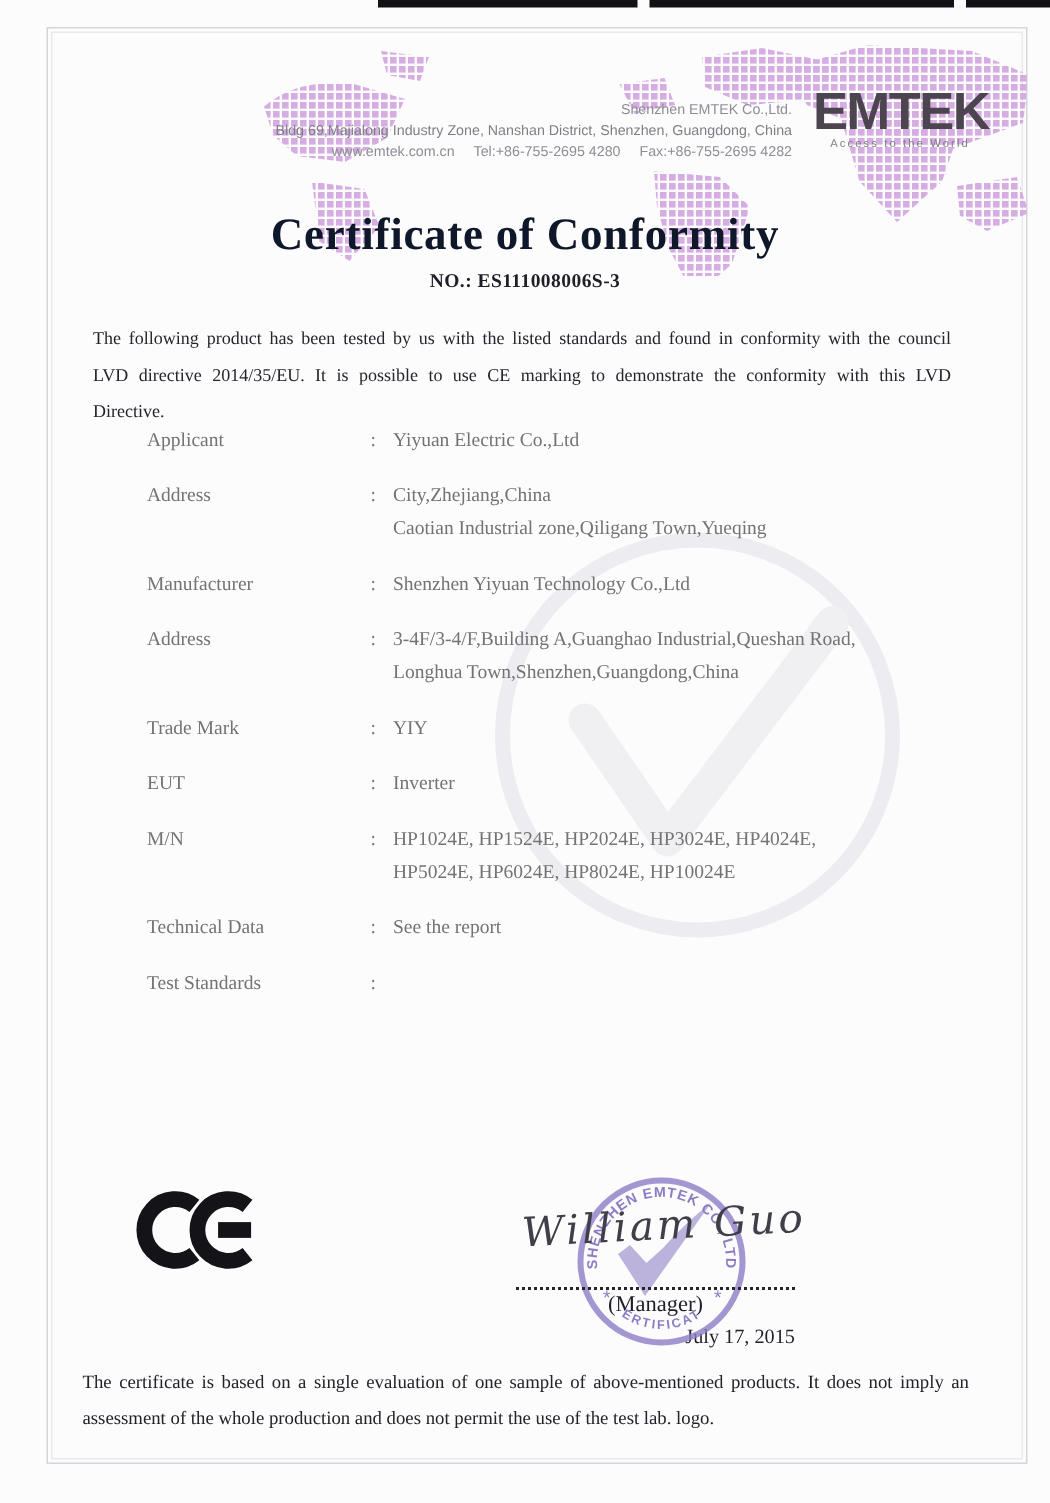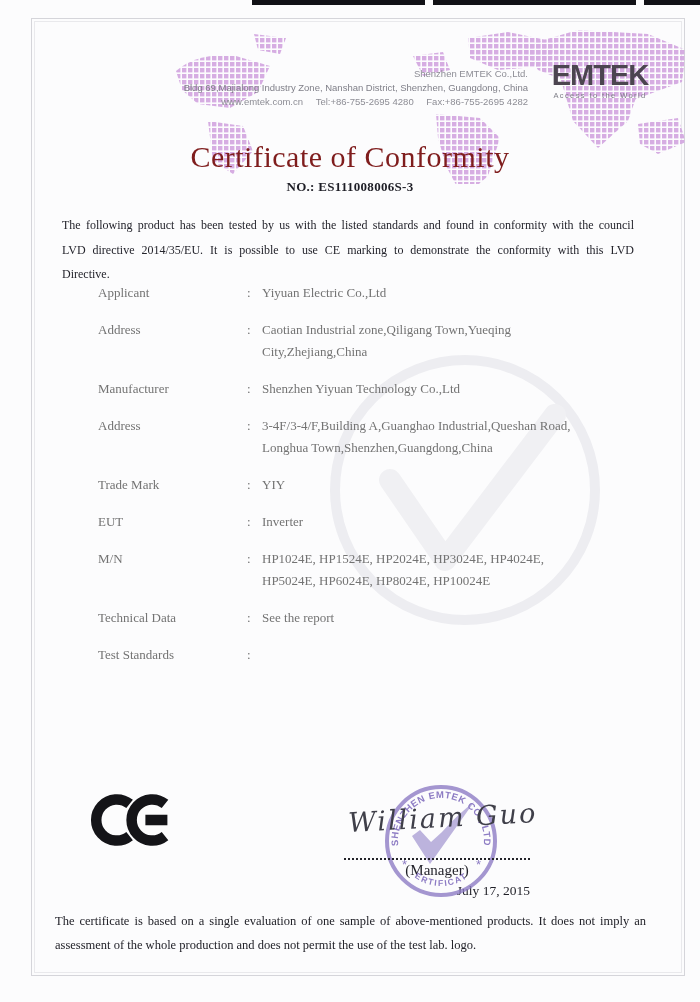--- a/index.html
+++ b/index.html
@@ -15,24 +15,24 @@
   .map-svg{position:absolute;left:158px;top:26px;z-index:1;}
   .head-lines{
     position:absolute;top:67px;left:180px;width:348px;z-index:2;
     text-align:right;font-family:"Liberation Sans",sans-serif;
     font-size:9.5px;line-height:14px;color:#8d8d95;
   }
   .head-lines .l2{color:#7f7f88;}
   .contact span{margin-left:10px;}
   .logo{position:absolute;left:542px;top:60px;width:116px;text-align:center;z-index:2;
         font-family:"Liberation Sans",sans-serif;}
-  .logo-text{font-size:29px;font-weight:bold;color:#4c4550;letter-spacing:-1px;line-height:30px;}
+  .logo-text{font-size:35px;font-weight:bold;color:#4c4550;letter-spacing:-1px;line-height:30px;}
   .logo-tagline{font-size:7.5px;color:#7d7d86;letter-spacing:1.4px;margin-top:1px;white-space:nowrap;}
   .title{position:absolute;top:140px;left:0;width:700px;text-align:center;z-index:2;
-         font-size:30px;font-weight:normal;color:#7f1d1d;letter-spacing:0.5px;}
+         font-size:30px;font-weight:bold;color:#0f172a;letter-spacing:0.5px;}
   .cert-no{position:absolute;top:179px;left:0;width:700px;text-align:center;z-index:2;
            font-size:13px;font-weight:bold;color:#1e1e26;letter-spacing:0.3px;}
   .intro{position:absolute;top:213px;left:62px;width:572px;z-index:2;
          font-size:12px;line-height:24.5px;color:#24242c;}
   .jline{text-align:justify;text-align-last:justify;}
   .fields{position:absolute;top:282px;left:98px;width:512px;z-index:2;font-size:13px;color:#737373;}
   .frow{display:flex;margin-bottom:15px;line-height:22px;}
   .flabel{width:149px;flex:none;}
   .fcolon{width:15px;flex:none;}
   .fvalue{flex:1;}
@@ -121,22 +121,22 @@
     <div class="fcolon">:</div>
     <div class="fvalue">
       <div>Yiyuan Electric Co.,Ltd</div>
     </div>
   </div>
 
   <div class="frow">
     <div class="flabel">Address</div>
     <div class="fcolon">:</div>
     <div class="fvalue">
+      <div>City,Zhejiang,China</div>
       <div>Caotian Industrial zone,Qiligang Town,Yueqing</div>
-      <div>City,Zhejiang,China</div>
     </div>
   </div>
 
   <div class="frow">
     <div class="flabel">Manufacturer</div>
     <div class="fcolon">:</div>
     <div class="fvalue">
       <div>Shenzhen Yiyuan Technology Co.,Ltd</div>
     </div>
   </div>

